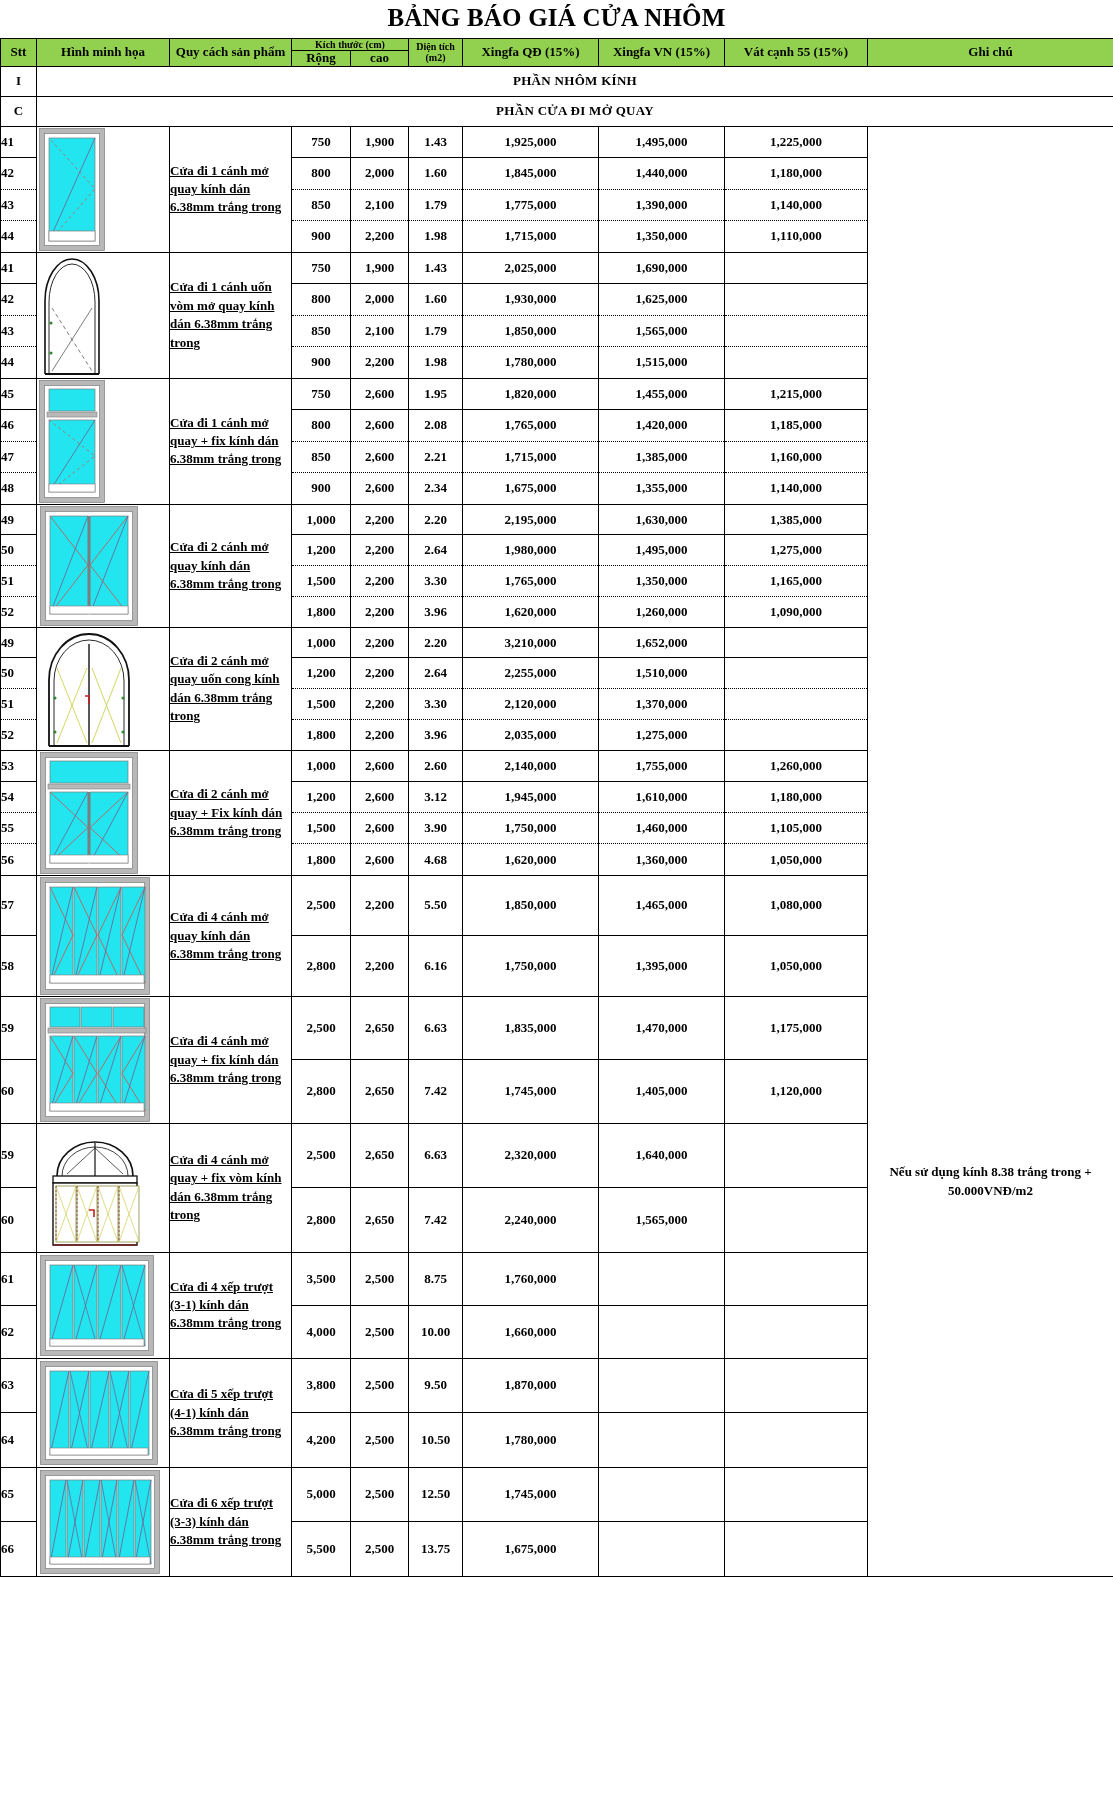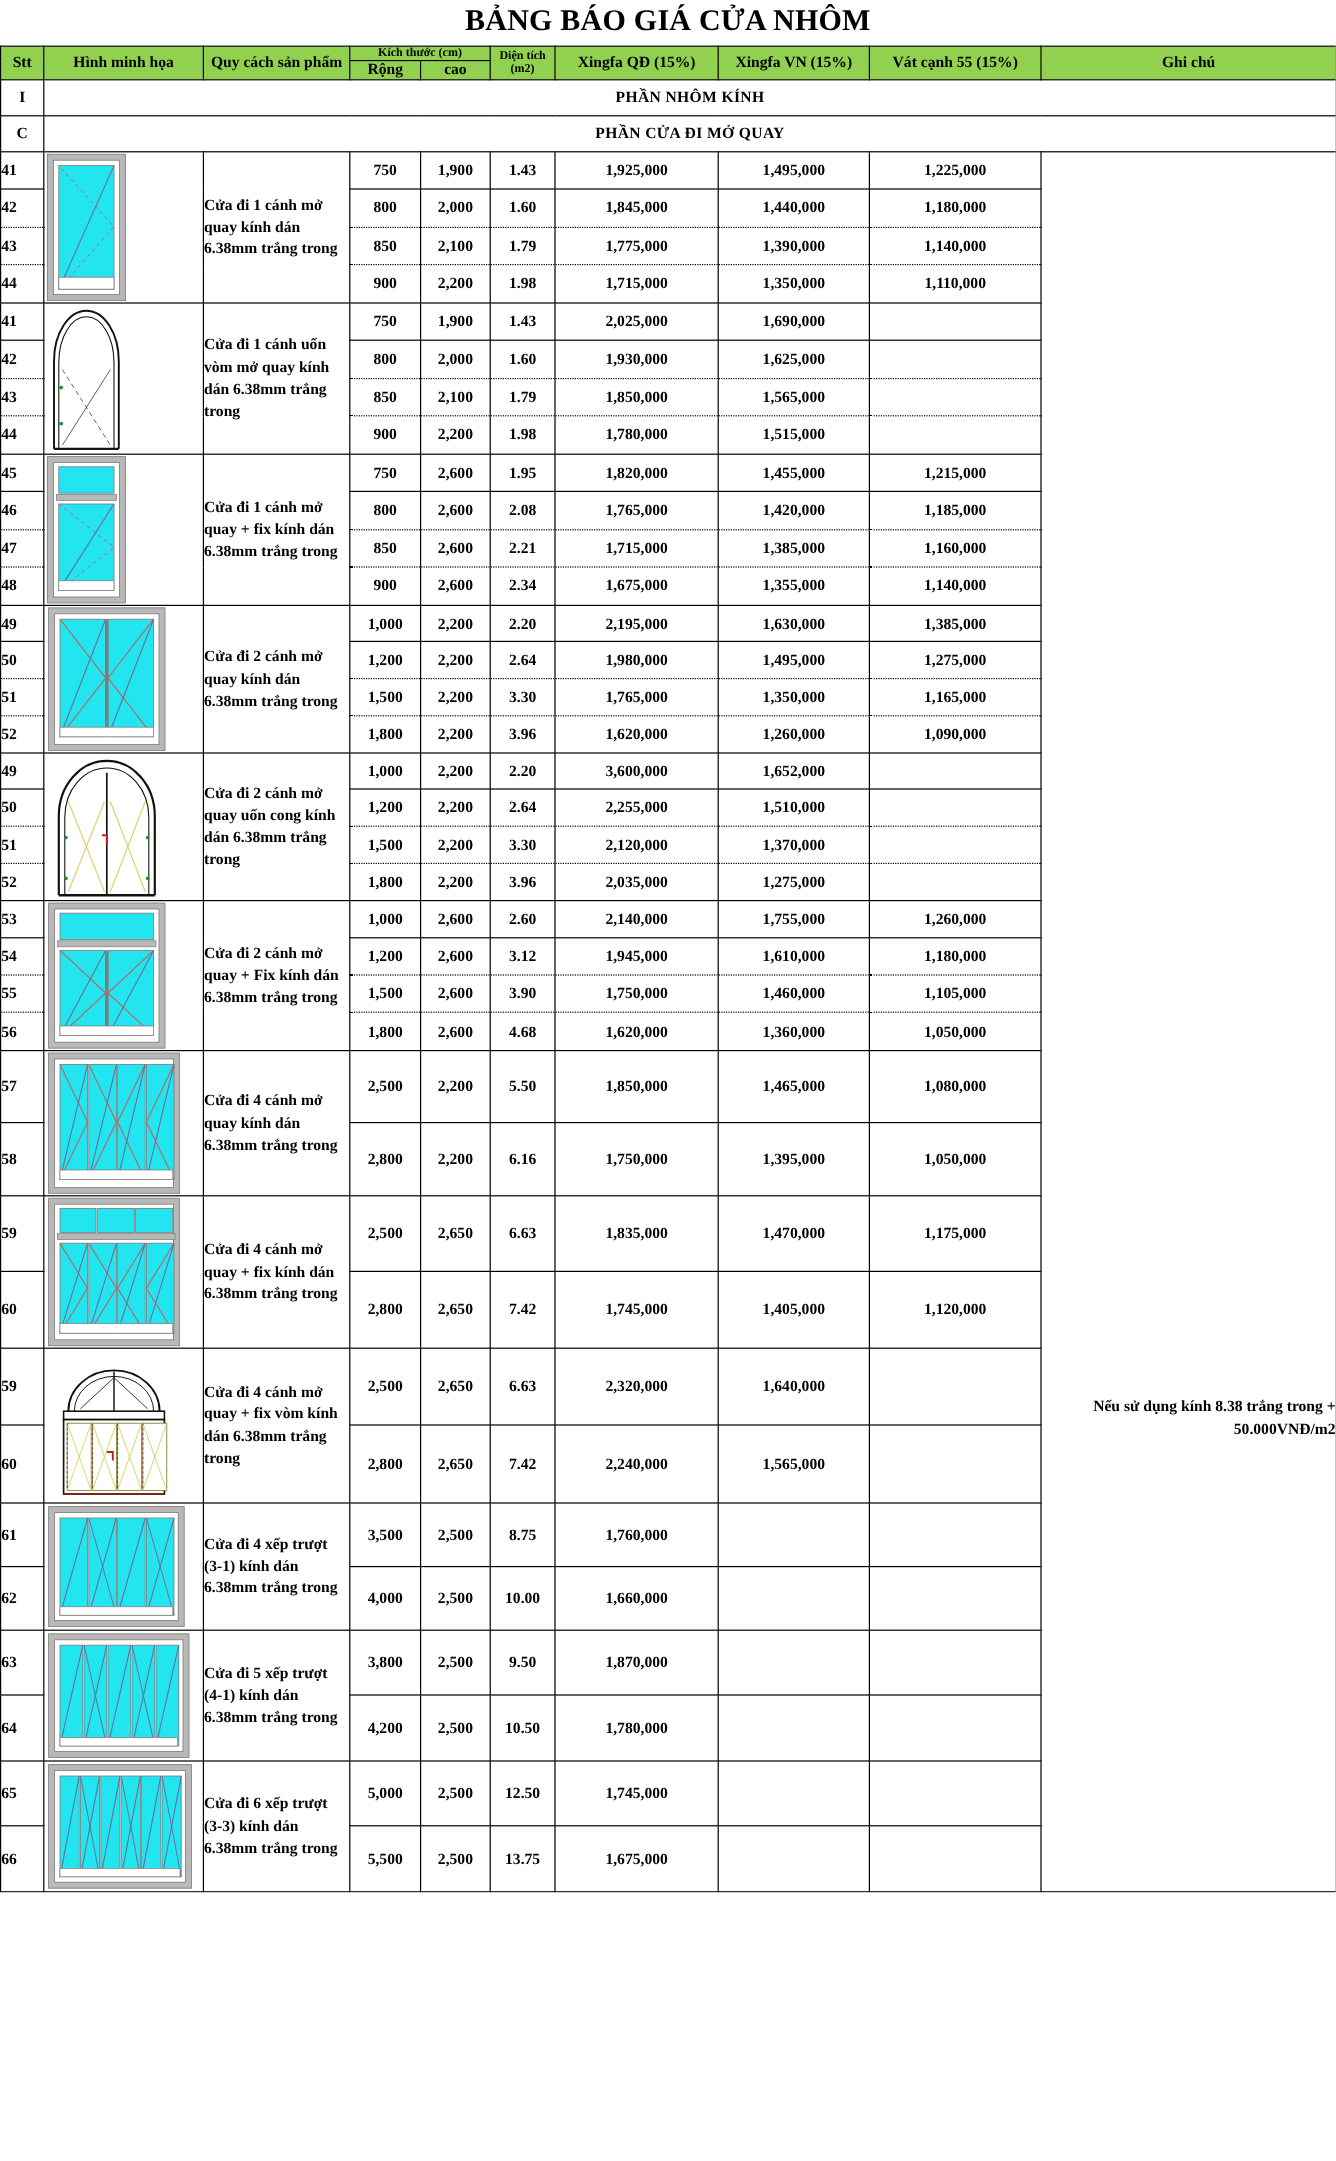--- a/index.html
+++ b/index.html
@@ -81,24 +81,25 @@
   
   td.stt { text-align:left; font-size:14px; }
   td.num { text-align:center; font-size:14px; }
   td.price { text-align:center; font-size:14px; }
   td.spec {
     text-align:left;
     font-size:13.5px;
     line-height:1.42;
     padding: 2px 4px 2px 5px;
     vertical-align: middle;
+    text-decoration: underline;
   }
   td.img-cell { text-align:center; padding:3px 0; }
   td.note-cell {
-    text-align:right;
+    text-align:center;
     font-size:13.5px;
     line-height:1.5;
     padding: 4px 8px;
     vertical-align: middle;
   }
 
   
   tr.sub td { border-top: 1px dotted #000; border-bottom: 1px dotted #000; }
   tr.grp-first > td { border-top: 1px solid #000; }
   tr.grp-last  > td { border-bottom: 1px solid #000; }
@@ -373,21 +374,21 @@
               <circle cx="18" cy="70" r="1.5" fill="#2a8a2a"></circle>
               <circle cx="18" cy="104" r="1.5" fill="#2a8a2a"></circle>
               <circle cx="86" cy="70" r="1.5" fill="#2a8a2a"></circle>
               <circle cx="86" cy="104" r="1.5" fill="#2a8a2a"></circle>
             </svg>
           </td>
           <td class="spec" rowspan="4">Cửa đi 2 cánh mở quay uốn cong kính dán 6.38mm trắng trong</td>
           <td class="num">1,000</td>
           <td class="num">2,200</td>
           <td class="num">2.20</td>
-          <td class="price">3,600,000</td>
+          <td class="price">3,210,000</td>
           <td class="price">1,652,000</td>
           <td class="price"></td>
         </tr>
         <tr class="prod-row sub">
           <td class="stt">50</td>
           <td class="num">1,200</td>
           <td class="num">2,200</td>
           <td class="num">2.64</td>
           <td class="price">2,255,000</td>
           <td class="price">1,510,000</td>

